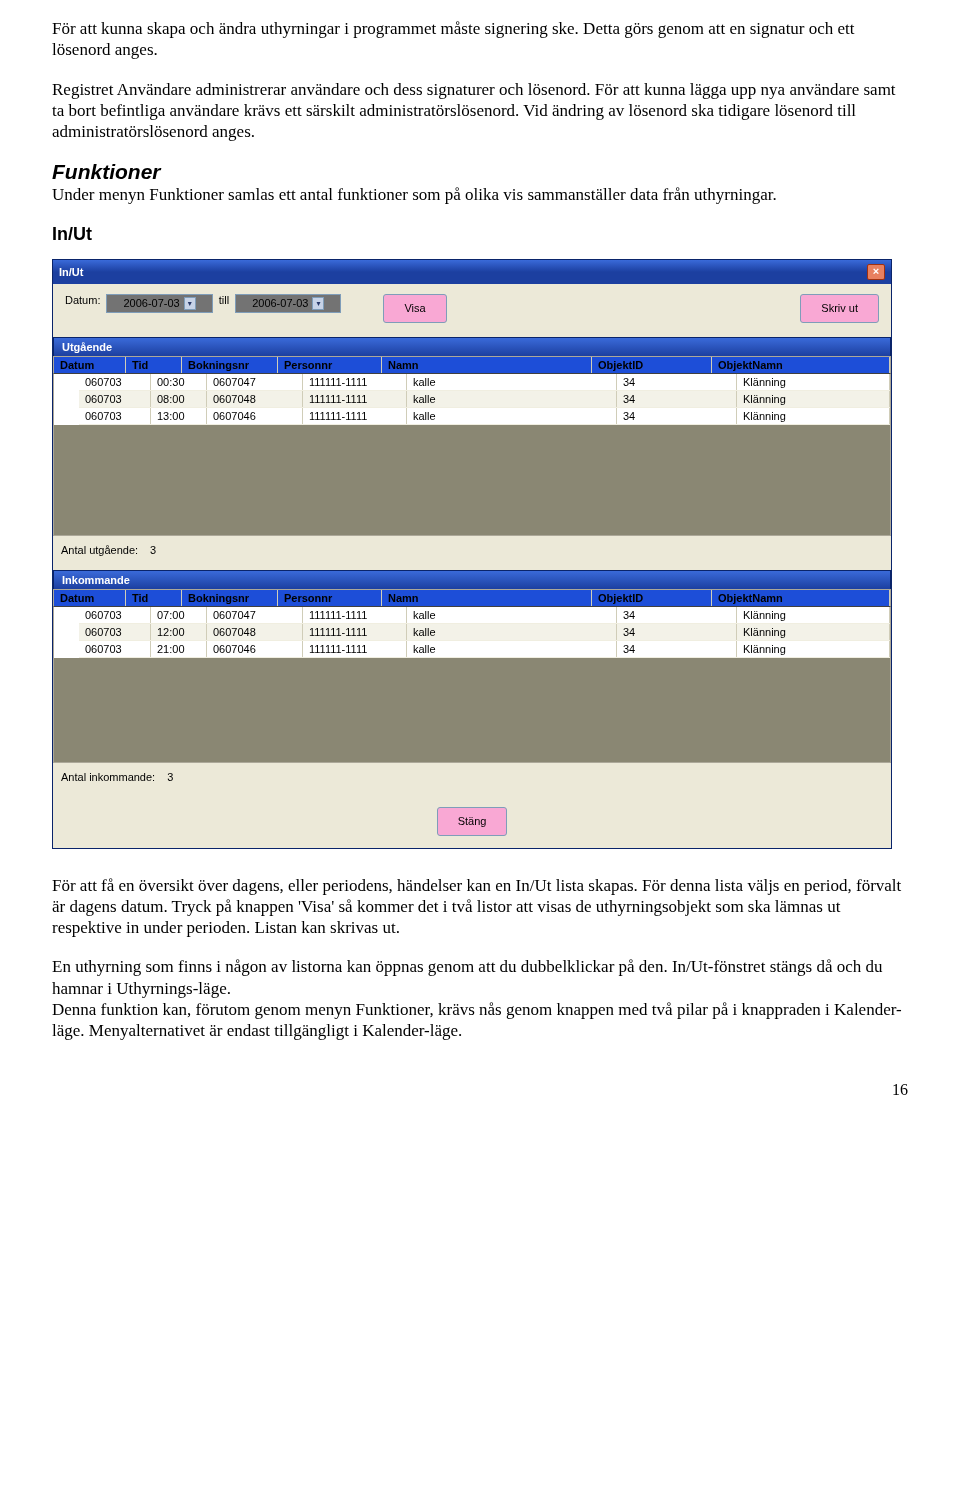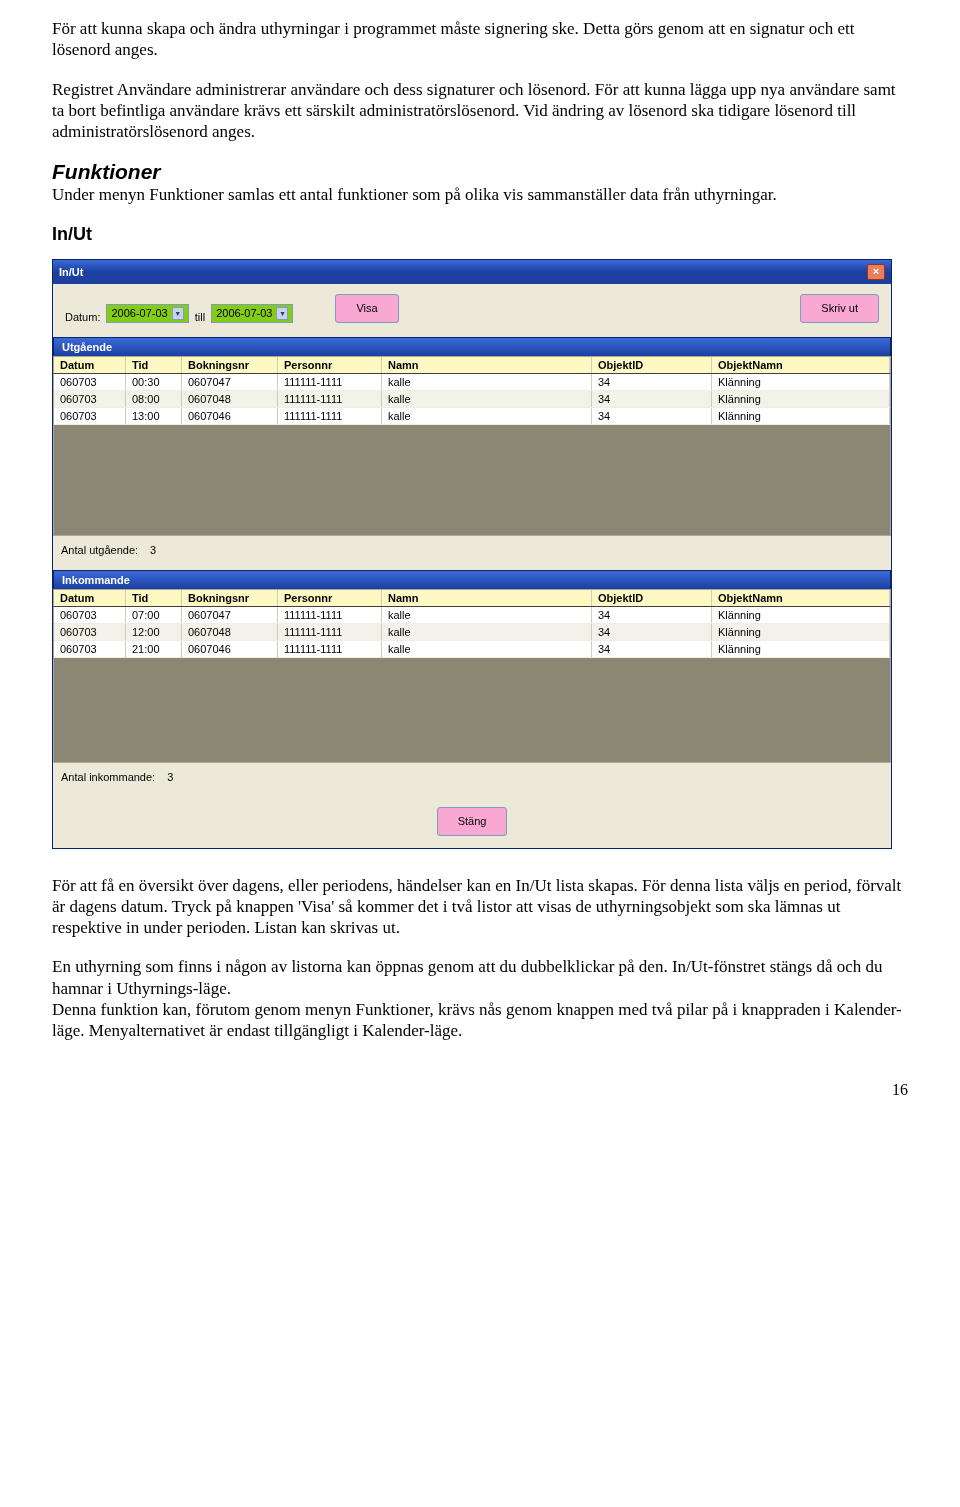--- a/index.html
+++ b/index.html
@@ -52,32 +52,32 @@
     border: 1px solid #a03010;
     border-radius: 2px;
     color: #fff;
     text-align: center;
     line-height: 12px;
     font-weight: bold;
     font-size: 11px;
   }
   .toolbar {
     display: flex;
-    align-items: flex-end;
+    align-items: flex-start;
     gap: 6px;
     padding: 10px 12px 14px 12px;
   }
   .lbl { font-size: 11px; }
   .combo {
     display: inline-flex;
     align-items: center;
-    background: #84cc16;
+    background: #737373;
     border: 1px solid #7f9db9;
     height: 19px;
-    padding: 0 4px;
+    padding: 0 16px;
     font-size: 11px;
   }
   .combo .arrow {
     width: 12px; height: 13px;
     background: #c7d3e7;
     border: 1px solid #7f9db9;
     margin-left: 4px;
     display: flex; align-items: center; justify-content: center;
     font-size: 8px; color: #2a3a6a;
   }
@@ -99,21 +99,21 @@
   .group-head {
     background: linear-gradient(#3a6ad9, #1c3fa0);
     color: #fff;
     font-weight: bold;
     padding: 3px 8px;
     border: 1px solid #0a246a;
     border-bottom: none;
   }
   .hdrrow {
     display: flex;
-    background: #fef9c3;
+    background: #1d4ed8;
     border: 1px solid #aca899;
     border-bottom: 1px solid #404040;
     font-weight: bold;
   }
   .hdrrow > div, .row > div {
     padding: 2px 6px;
     border-right: 1px solid #d0cdb8;
     overflow: hidden;
     white-space: nowrap;
   }
@@ -124,20 +124,21 @@
   .c-namn{ width: 210px; }
   .c-obj { width: 120px; }
   .c-onm { flex: 1; border-right: none; }
   .rowswrap {
     border: 1px solid #aca899;
     border-top: none;
     background: #8a8773;
   }
   .rows {
     background: #fff;
+    padding-left: 25px;
   }
   .row {
     display: flex;
     font-size: 11px;
     background: #fff;
     border-bottom: 1px solid #f0eee0;
   }
   .row.alt { background: #f3f2e8; }
   .graypad {
     height: 110px;

